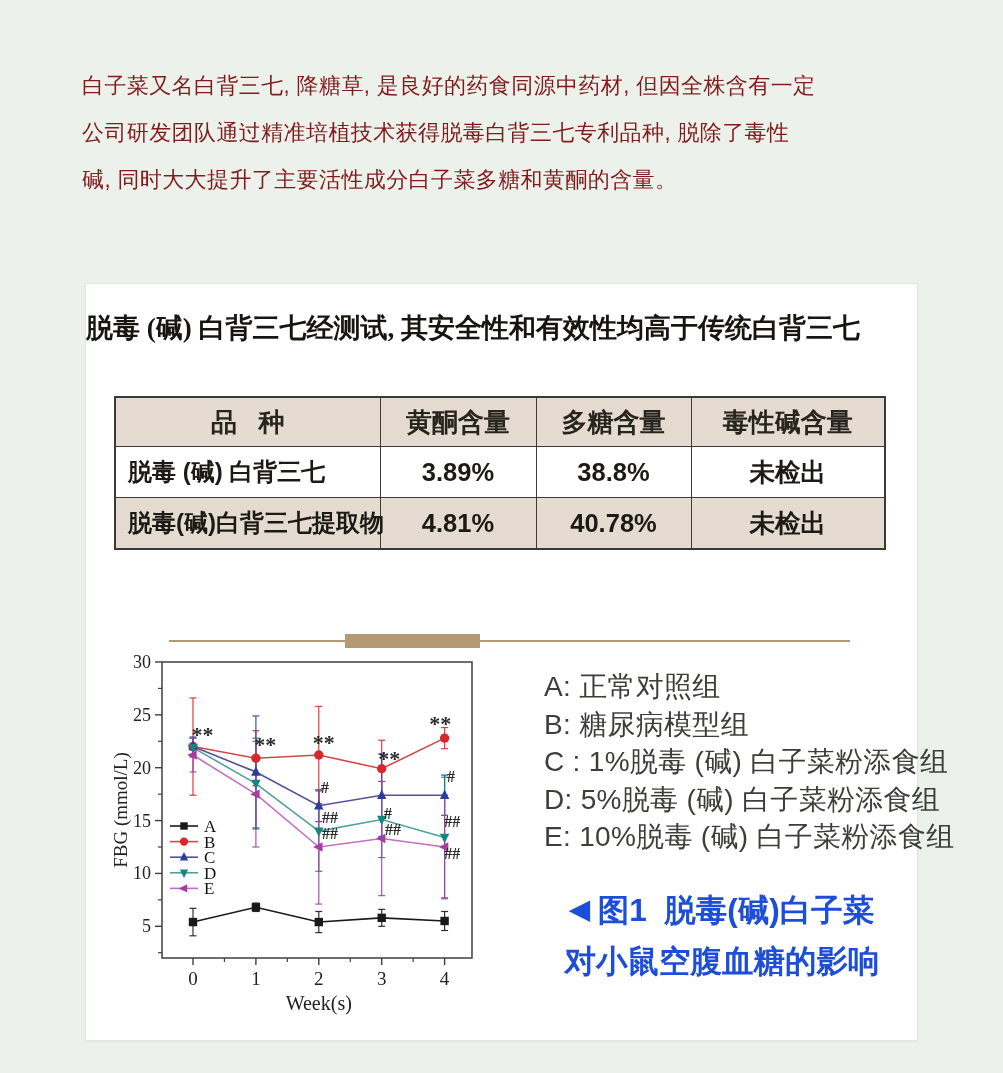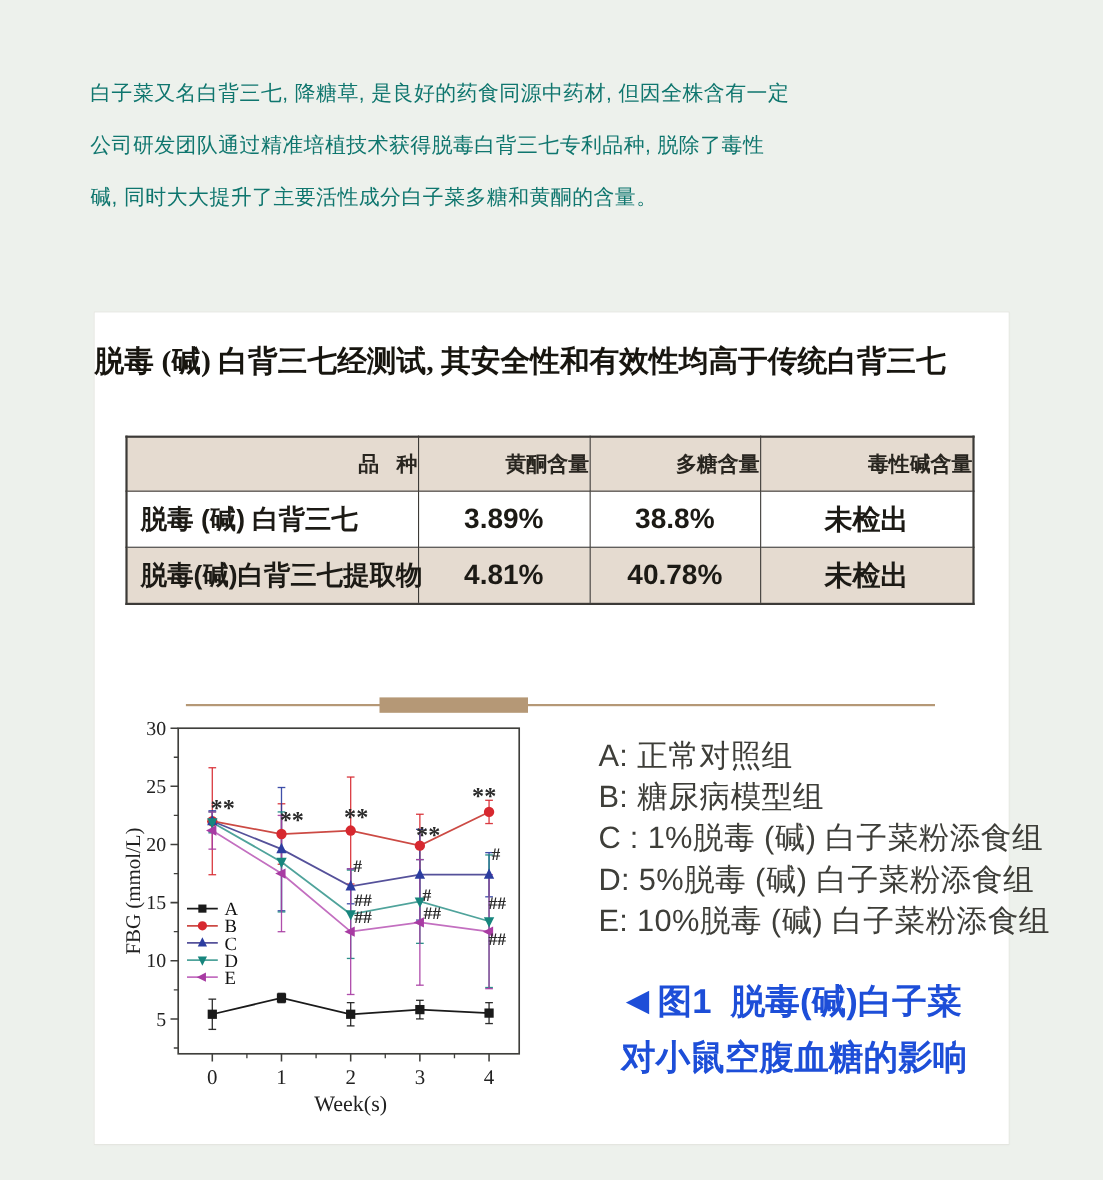--- a/index.html
+++ b/index.html
@@ -7,33 +7,33 @@
     width:1003px;height:1073px;
     background:#edf1ec;
     font-family:"Liberation Sans",sans-serif;
     color:#3b3b37;
     position:relative;
     overflow:hidden;
   }
   .page{position:absolute;left:0;top:0;width:1003px;height:1073px;}
 
   
-  .intro{position:absolute;left:82px;top:62px;width:860px;font-size:19px;line-height:47px;letter-spacing:.4px;color:#0f766e;}
+  .intro{position:absolute;left:82px;top:62px;width:860px;font-size:22px;line-height:47px;letter-spacing:.4px;color:#7f1d1d;}
   .intro p{margin:0;white-space:nowrap;}
 
   
   .card{position:absolute;left:85px;top:283px;width:833px;height:758px;background:#ffffff;border:1px solid #e4e6e0;box-sizing:border-box;box-shadow:0 1px 2px rgba(0,0,0,.04);}
   .card-title{position:absolute;left:0;top:26px;width:100%;margin:0;text-align:left;
     font-family:"Liberation Serif",serif;font-weight:bold;font-size:27px;color:#17150f;}
 
   
   .cmp-table{position:absolute;left:28px;top:112px;width:770px;border-collapse:collapse;table-layout:fixed;
     border:2.5px solid #3c3a37;}
   .cmp-table th,.cmp-table td{border:1.5px solid #3c3a37;padding:0;}
-  .cmp-table th{background:#e5dbd0;height:48px;font-size:19px;font-weight:bold;color:#28251f;white-space:pre;text-align:right;}
+  .cmp-table th{background:#e5dbd0;height:48px;font-size:26px;font-weight:bold;color:#28251f;white-space:pre;text-align:center;}
   .cmp-table td{height:50px;font-size:25.5px;text-align:center;color:#1c1a15;font-weight:bold;}
   .cmp-table td.name{text-align:left;padding-left:12px;font-weight:bold;font-size:24px;white-space:pre;}
   .cmp-table tr.shade td{background:#e5dbd0;}
 
   
   .divider{position:absolute;left:83px;top:350px;width:681px;height:14px;}
   .divider::before{content:"";position:absolute;left:0;right:0;top:6px;height:2px;background:#b59876;}
   .divider-bar{position:absolute;left:176px;top:0;width:135px;height:14px;background:#b59876;}
 
   

